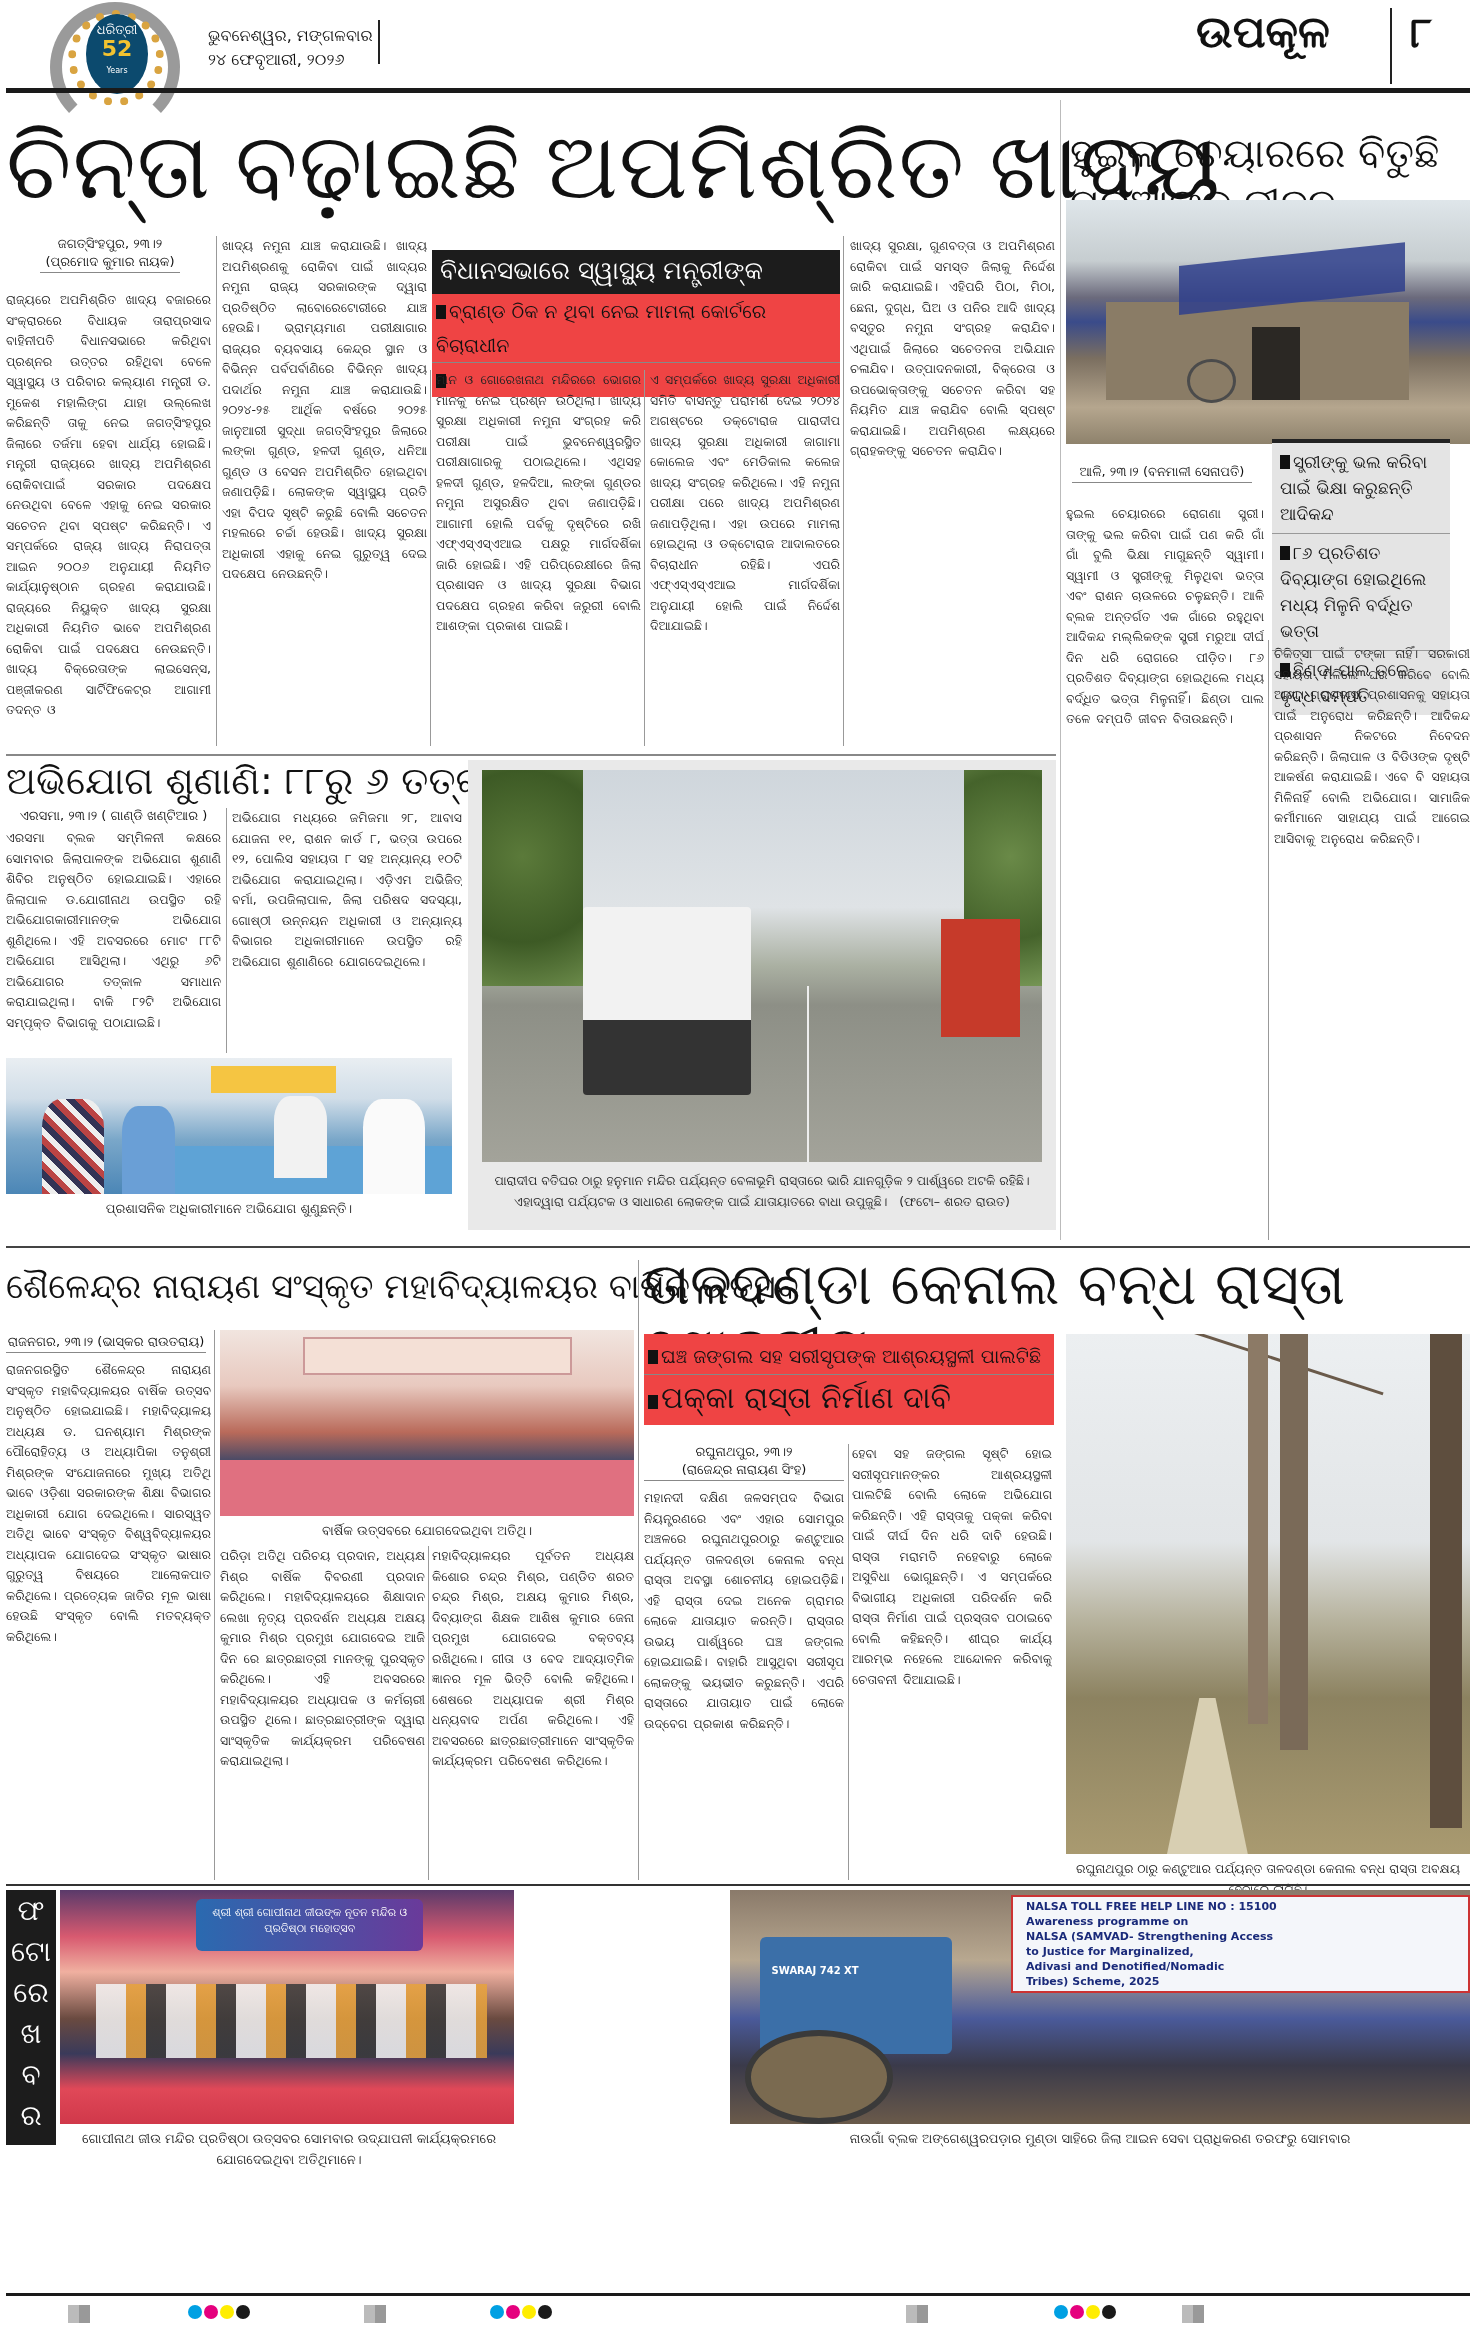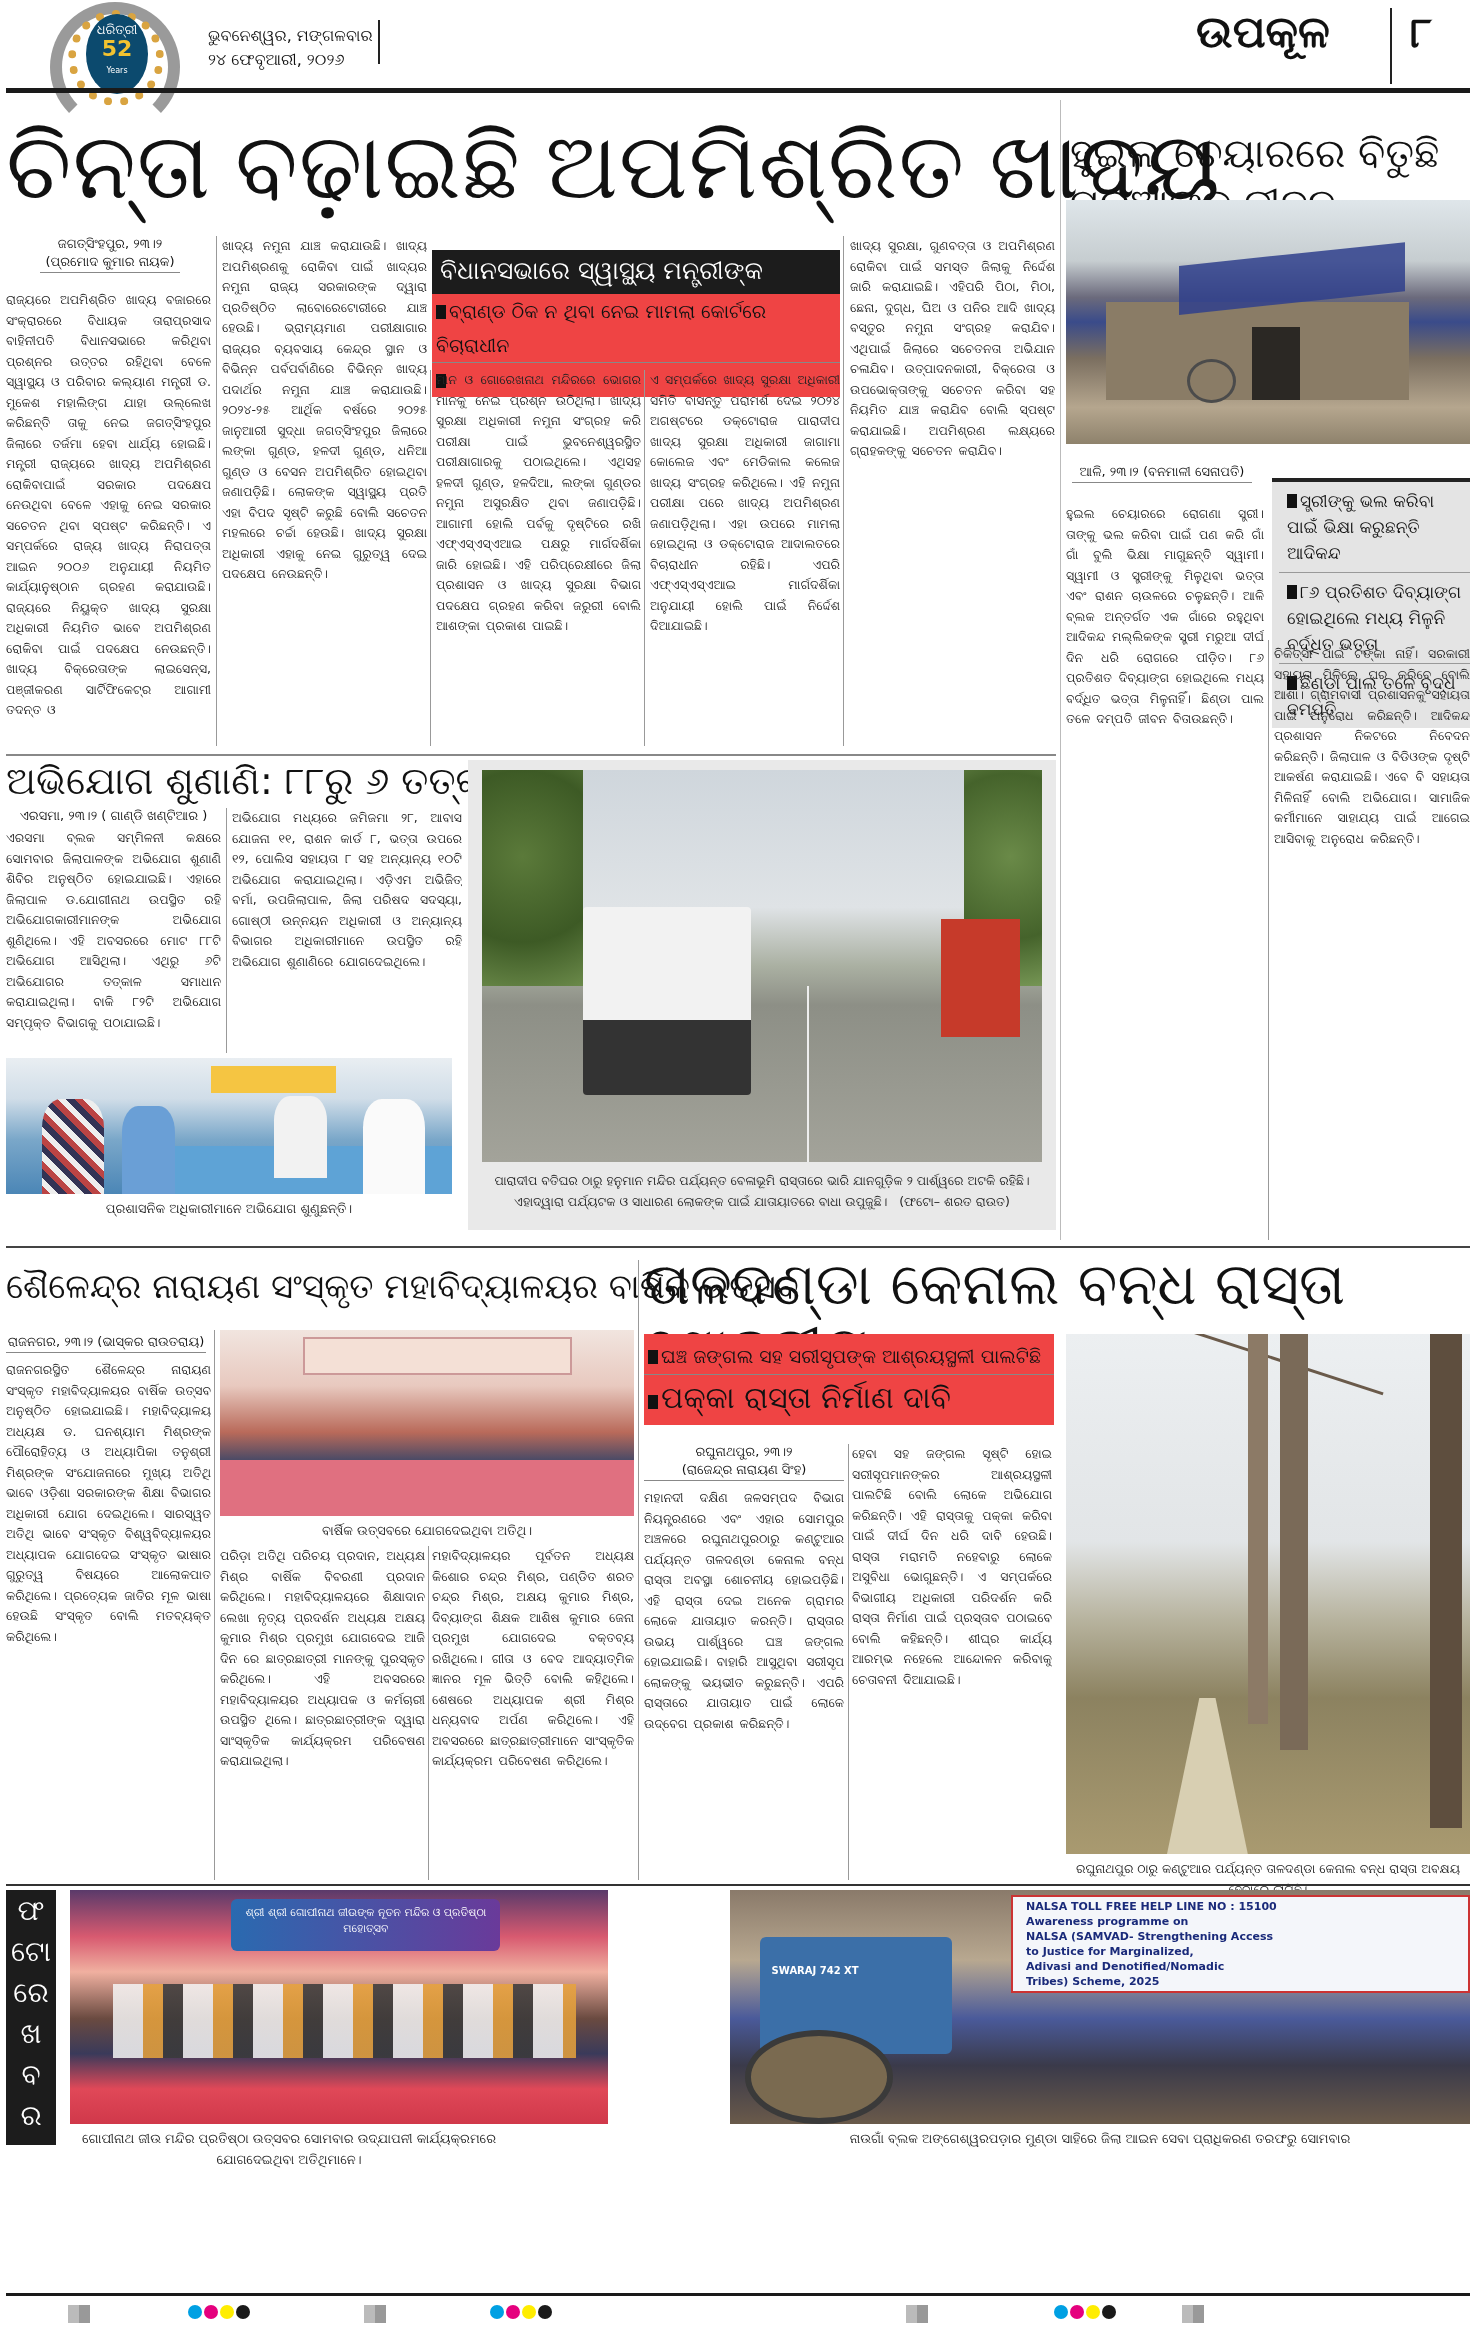--- a/index.html
+++ b/index.html
@@ -137,21 +137,21 @@
 
 <div class="vrule" style="left:1060px;top:100px;height:1140px;background:#bbb;"></div>
 <div class="abs h-side">ହୁଇଲ ଚେୟାରରେ ବିତୁଛି ମରୁଆଙ୍କ ଜୀବନ</div>
 <div class="photo ph-hut" style="left:1066px;top:200px;width:404px;height:244px;">
   <div class="wall"></div>
     <div class="tarp"></div>
     <div class="door"></div>
     <div class="chair"></div>
 </div>
 <div class="abs byline" style="left:1072px;top:464px;width:180px;">ଆଳି, ୨୩।୨ (ବନମାଳୀ ସେନାପତି)</div>
-<div class="abs sidebox" style="left:1272px;top:478px;width:198px;padding-left:7px;">
+<div class="abs sidebox" style="left:1272px;top:439px;width:178px;">
   <div class="item"><span class="bullet"></span><span>ସ୍ତ୍ରୀଙ୍କୁ ଭଲ କରିବା ପାଇଁ ଭିକ୍ଷା କରୁଛନ୍ତି ଆଦିକନ୍ଦ</span></div>
   <div class="item"><span class="bullet"></span><span>୮୬ ପ୍ରତିଶତ ଦିବ୍ୟାଙ୍ଗ ହୋଇଥିଲେ ମଧ୍ୟ ମିଳୁନି ବର୍ଦ୍ଧିତ ଭତ୍ତା</span></div>
   <div class="item"><span class="bullet"></span><span>ଛିଣ୍ଡା ପାଲ ତଳେ ବୃଦ୍ଧ ଦମ୍ପତି</span></div>
 </div>
 <div class="abs body-text" style="left:1066px;top:504px;width:198px;height:736px;">ହୁଇଲ ଚେୟାରରେ ରୋଗଣା ସ୍ତ୍ରୀ। ତାଙ୍କୁ ଭଲ କରିବା ପାଇଁ ପଣ କରି ଗାଁ ଗାଁ ବୁଲି ଭିକ୍ଷା ମାଗୁଛନ୍ତି ସ୍ୱାମୀ। ସ୍ୱାମୀ ଓ ସ୍ତ୍ରୀଙ୍କୁ ମିଳୁଥିବା ଭତ୍ତା ଏବଂ ରାଶନ ଚାଉଳରେ ଚଳୁଛନ୍ତି। ଆଳି ବ୍ଲକ ଅନ୍ତର୍ଗତ ଏକ ଗାଁରେ ରହୁଥିବା ଆଦିକନ୍ଦ ମଲ୍ଲିକଙ୍କ ସ୍ତ୍ରୀ ମରୁଆ ଦୀର୍ଘ ଦିନ ଧରି ରୋଗରେ ପୀଡ଼ିତ। ୮୬ ପ୍ରତିଶତ ଦିବ୍ୟାଙ୍ଗ ହୋଇଥିଲେ ମଧ୍ୟ ବର୍ଦ୍ଧିତ ଭତ୍ତା ମିଳୁନାହିଁ। ଛିଣ୍ଡା ପାଲ ତଳେ ଦମ୍ପତି ଜୀବନ ବିତାଉଛନ୍ତି।</div>
 <div class="vrule" style="left:1268px;top:640px;height:600px;"></div>
 <div class="abs body-text" style="left:1274px;top:644px;width:196px;height:596px;">ଚିକିତ୍ସା ପାଇଁ ଟଙ୍କା ନାହିଁ। ସରକାରୀ ସହାୟତା ମିଳିଲେ ଘର କରିବେ ବୋଲି ଆଶା। ଗ୍ରାମବାସୀ ପ୍ରଶାସନକୁ ସହାୟତା ପାଇଁ ଅନୁରୋଧ କରିଛନ୍ତି। ଆଦିକନ୍ଦ ପ୍ରଶାସନ ନିକଟରେ ନିବେଦନ କରିଛନ୍ତି। ଜିଲାପାଳ ଓ ବିଡିଓଙ୍କ ଦୃଷ୍ଟି ଆକର୍ଷଣ କରାଯାଇଛି। ଏବେ ବି ସହାୟତା ମିଳିନାହିଁ ବୋଲି ଅଭିଯୋଗ। ସାମାଜିକ କର୍ମୀମାନେ ସାହାଯ୍ୟ ପାଇଁ ଆଗେଇ ଆସିବାକୁ ଅନୁରୋଧ କରିଛନ୍ତି।</div>
 
 <div class="rule" style="left:6px;top:754px;width:1050px;height:2px;background:#888;"></div>
 <div class="abs h-m" style="left:6px;top:758px;">ଅଭିଯୋଗ ଶୁଣାଣି: ୮୮ରୁ ୬ ତତ୍କାଳ ସମାଧାନ</div>
@@ -220,21 +220,21 @@
 
 <div class="rule" style="left:6px;top:1884px;width:1464px;height:2px;background:#333;"></div>
 <div class="abs vert-label">
   <span>ଫ</span>
   <span>ଟୋ</span>
   <span>ରେ</span>
   <span>ଖ</span>
   <span>ବ</span>
   <span>ର</span>
 </div>
-<div class="photo ph-temple" style="left:70px;top:1890px;width:538px;height:234px;">
+<div class="photo ph-temple" style="left:60px;top:1890px;width:454px;height:234px;">
   <div class="banner">
       <div style="color:#fff;font-size:11px;text-align:center;padding:6px;line-height:16px;">ଶ୍ରୀ ଶ୍ରୀ ଗୋପୀନାଥ ଜୀଉଙ୍କ ନୂତନ ମନ୍ଦିର ଓ ପ୍ରତିଷ୍ଠା ମହୋତ୍ସବ</div>
     </div>
   <div class="people"></div>
 </div>
 <div class="caption" style="left:66px;top:2128px;width:446px;">
   <div>ଗୋପୀନାଥ ଜୀଉ ମନ୍ଦିର ପ୍ରତିଷ୍ଠା ଉତ୍ସବର ସୋମବାର ଉଦ୍‌ଯାପନୀ କାର୍ଯ୍ୟକ୍ରମରେ</div>
   <div>ଯୋଗଦେଇଥିବା ଅତିଥିମାନେ।</div>
 </div>
 <div class="photo ph-nalsa" style="left:730px;top:1890px;width:740px;height:234px;">

